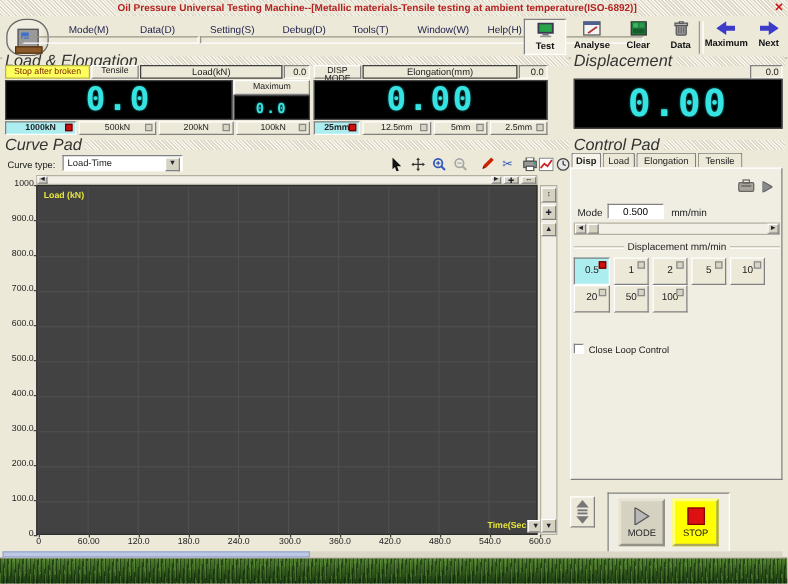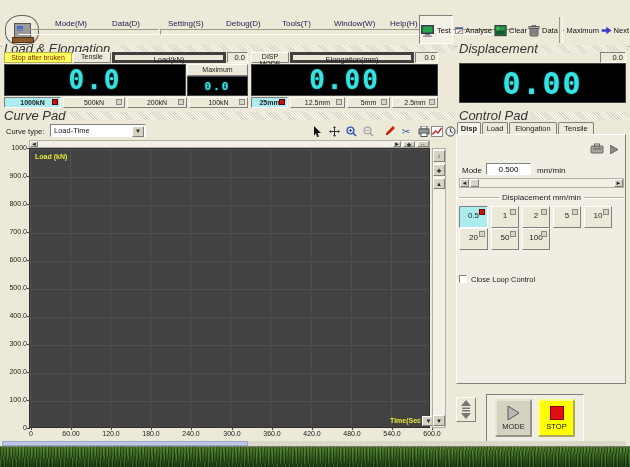--- a/index.html
+++ b/index.html
@@ -14,31 +14,31 @@
   #closex{position:absolute;right:3px;top:1px;color:#cc1111;font-size:9px;font-weight:bold;cursor:default;}
   
   #menurow{left:0;top:13px;width:630px;height:33px;border-bottom:1px solid #b8b4a2;}
   .mi{position:absolute;top:6px;font-size:8px;color:#1b1b4b;}
   .grip{position:absolute;top:16px;height:4px;border:1px solid;border-color:#9b9785 #fff #fff #9b9785;}
   #applogo{position:absolute;left:5px;top:2px;width:32px;height:28px;border:1px solid #666;border-radius:46% 46% 40% 40%;background:radial-gradient(circle at 40% 35%,#efece0 55%,#cfcab4);}
   #applogo .machine{position:absolute;left:8px;top:7px;width:15px;height:13px;background:#9a9a9a;border:1px solid #555;}
   #applogo .scr{position:absolute;left:11px;top:10px;width:6px;height:5px;background:#3d6fd0;}
   #applogo .base{position:absolute;left:6px;top:21px;width:20px;height:4px;background:#8a5a2a;border:1px solid #553311;}
   
-  .tbtn{position:absolute;top:2px;height:29px;display:flex;flex-direction:row;align-items:center;justify-content:flex-start;gap:2px;padding-top:2px;box-sizing:border-box;}
+  .tbtn{position:absolute;top:2px;height:29px;display:flex;flex-direction:column;align-items:center;justify-content:flex-start;gap:2px;padding-top:2px;box-sizing:border-box;font-weight:bold;}
   .tbtn .lab{font-size:7.5px;color:#111;}
   .tbtn.pressed{border:1px solid;border-color:#808080 #fff #fff #808080;background:#f3f1e6;}
   .tsep{position:absolute;top:4px;height:26px;width:2px;border-left:1px solid #9b9785;border-right:1px solid #fff;}
   
   .sechdr{position:absolute;height:8px;display:flex;align-items:center;font-size:13px;color:#333;font-style:italic;}
   .sechdr span{background:#ece9d8;padding:0 3px 0 2px;line-height:8px;}
   
   .raised{background:#ece9d8;border:1px solid;border-color:#fff #808080 #808080 #fff;box-sizing:border-box;}
   .sunken{background:#ece9d8;border:1px solid;border-color:#808080 #fff #fff #808080;box-sizing:border-box;}
-  .hdrbox{background:#ece9d8;border:3px solid #404040;box-sizing:border-box;text-align:center;font-size:7.5px;line-height:9px;}
+  .hdrbox{background:#ece9d8;border:1px solid #404040;box-sizing:border-box;text-align:center;font-size:7.5px;line-height:9px;}
   .valbox{background:#ece9d8;border:1px solid;border-color:#808080 #fff #fff #808080;box-sizing:border-box;text-align:right;font-size:7.5px;line-height:9px;padding-right:2px;}
   .stoplbl{background:#ffff5e;border:1px solid #b8b44a;color:#7a2800;font-size:7px;line-height:9px;text-align:center;box-sizing:border-box;}
   .btn{background:#ece9d8;border:1px solid;border-color:#fff #808080 #808080 #fff;font-size:7px;text-align:center;box-sizing:border-box;color:#222;}
   .lcd{background:#000;border:1px solid #444;box-sizing:border-box;display:flex;align-items:center;justify-content:center;
        font-family:"DejaVu Sans Mono",monospace;font-weight:bold;color:#35e3e3;text-shadow:0 0 2px rgba(60,255,255,.55);letter-spacing:2px;}
   .rangebtn{position:absolute;height:11px;font-size:7px;line-height:9px;text-align:center;box-sizing:border-box;background:#ece9d8;border:1px solid;border-color:#fff #808080 #808080 #fff;color:#222;}
   .rangebtn.on{background:#aceef0;border-color:#808080 #fff #fff #808080;font-weight:bold;}
   .ind{position:absolute;right:2px;top:1px;width:4px;height:4px;border:1px solid #8a8a8a;background:#d8d4c4;}
   .ind.red{background:#cc1111;border-color:#660000;}
   
@@ -75,20 +75,24 @@
                 repeating-linear-gradient(86deg,rgba(130,190,80,.28) 0 1px,transparent 1px 4px),
                 linear-gradient(#4e7c2e,#1b3810);}
   svg{display:block;}
 </style>
 </head>
 <body>
 
 <div id="screen">
 <div id="win">
 
+  <div id="titlebar" class="abs dotty">
+    <span id="titletext">Oil Pressure Universal Testing Machine--[Metallic materials-Tensile testing at ambient temperature(ISO-6892)]</span>
+    <span id="closex">✕</span>
+  </div>
 
   <div id="menurow" class="abs">
     <div id="applogo">
       <div class="machine"></div>
       <div class="scr"></div>
       <div class="base"></div>
     </div>
     <span class="mi" style="left:55px">Mode(M)</span>
     <span class="mi" style="left:112px">Data(D)</span>
     <span class="mi" style="left:168px">Setting(S)</span>

